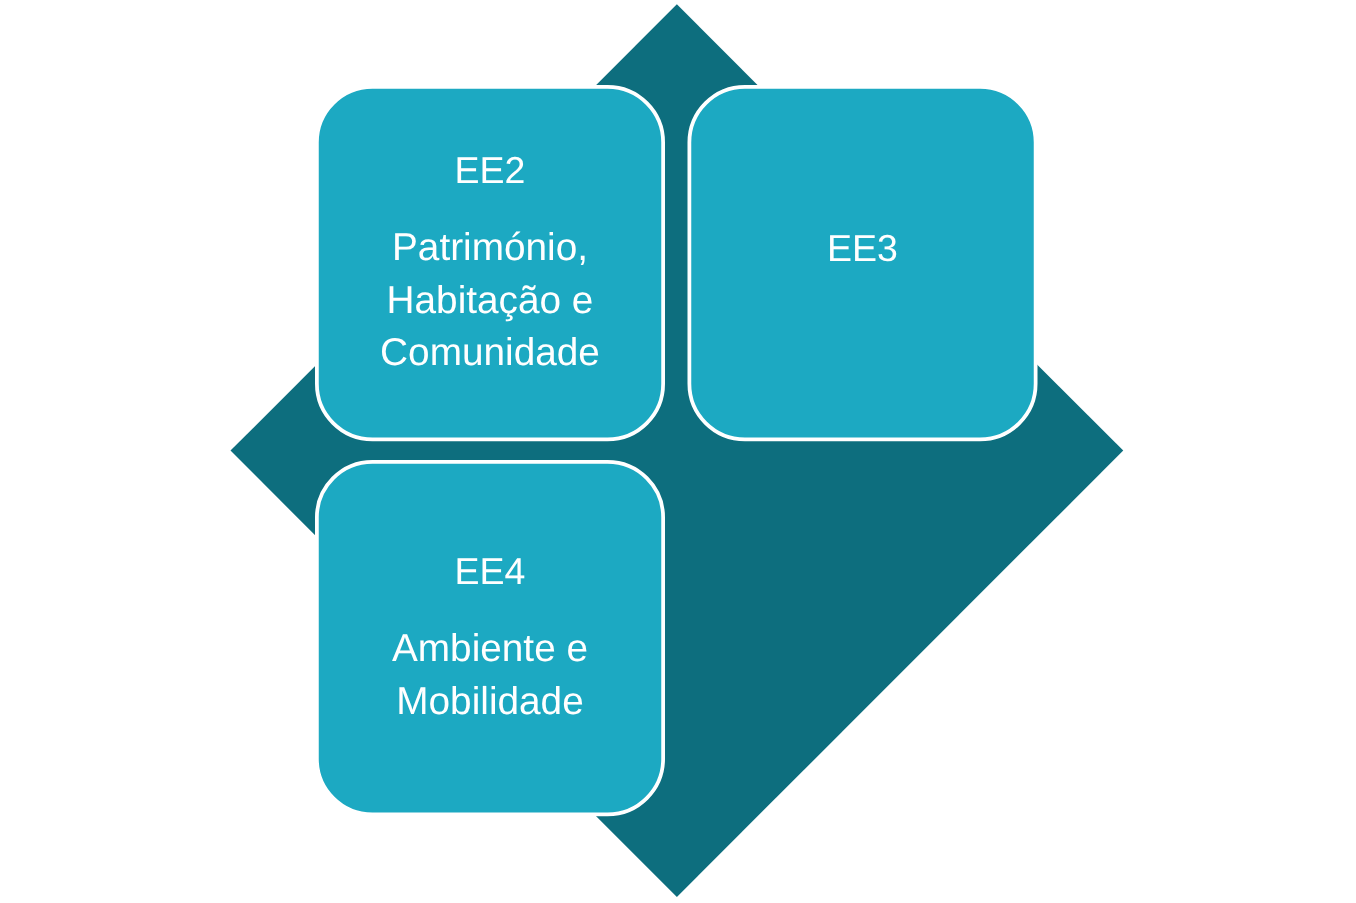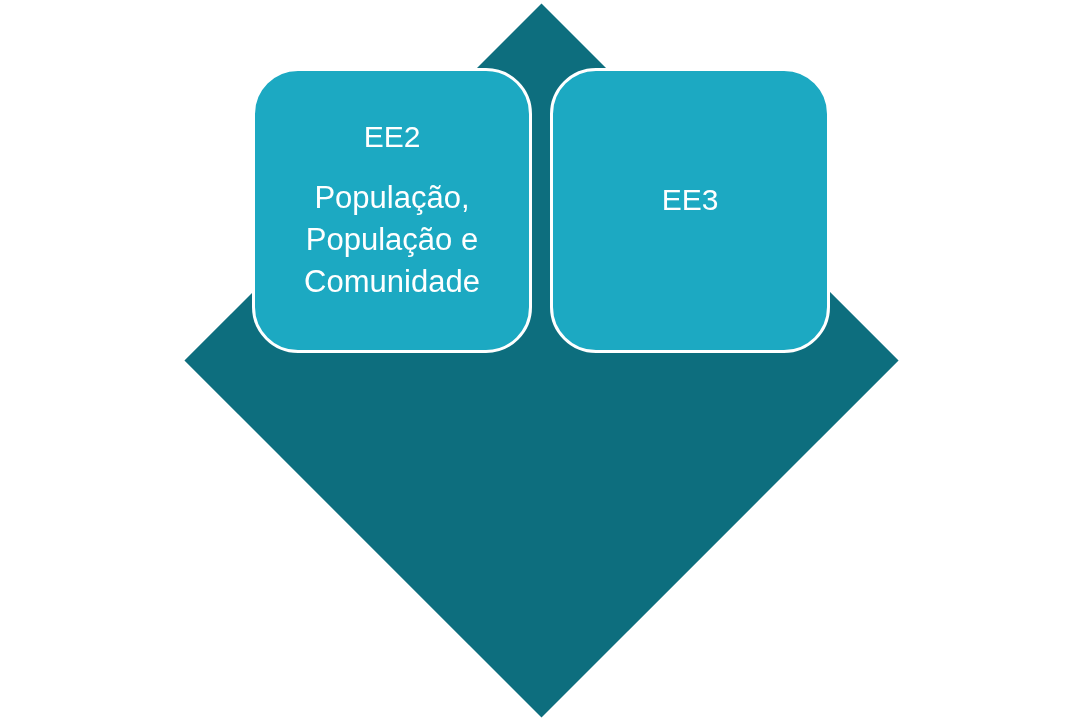--- a/index.html
+++ b/index.html
@@ -71,22 +71,26 @@
 
 <div class="stage">
 
   <div class="diamond"></div>
 
   <div class="boxes-grid">
 
 
     <div class="ee-box">
       <div class="ee-title">EE2</div>
-      <div class="ee-label">População, População e Comunidade</div>
+      <div class="ee-label">Património, Habitação e Comunidade</div>
     </div>
 
     <div class="ee-box">
       <div class="ee-title">EE3</div>
     </div>
 
+    <div class="ee-box">
+      <div class="ee-title">EE4</div>
+      <div class="ee-label">Ambiente e Mobilidade</div>
+    </div>
 
   </div>
 </div>
 
 </body></html>

